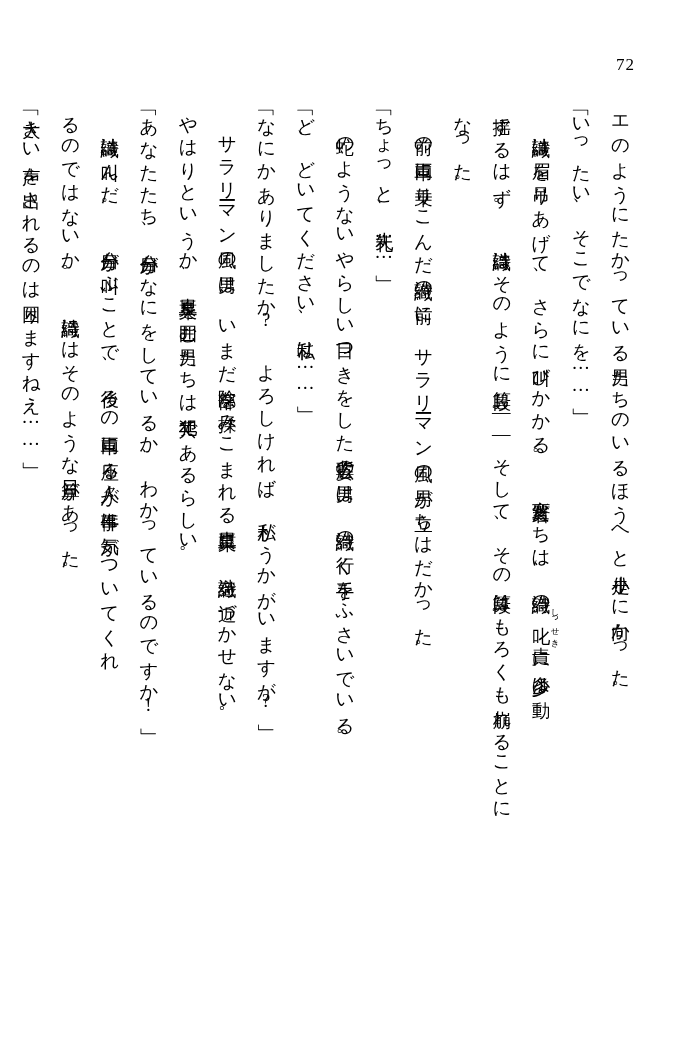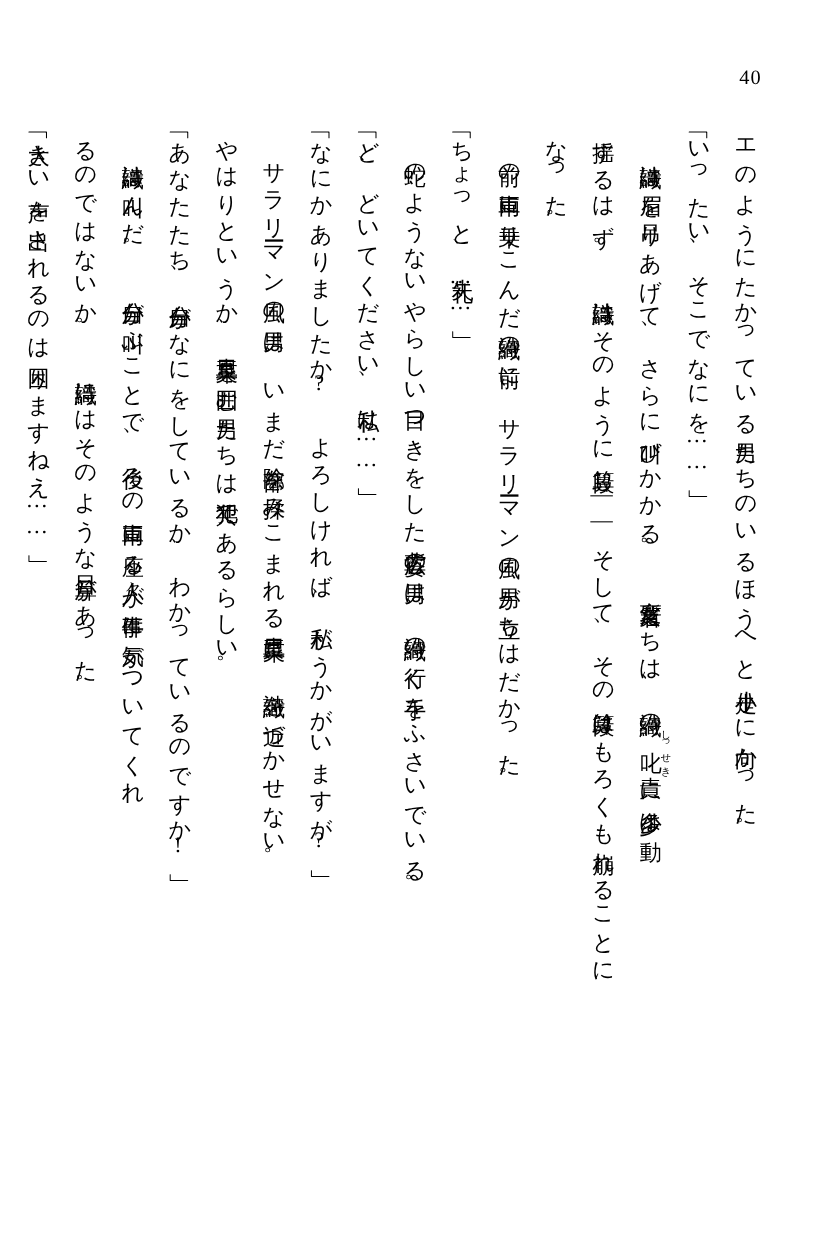--- a/index.html
+++ b/index.html
@@ -70,21 +70,21 @@
     font-size: 8.5px;
     letter-spacing: 0.5px;
     line-height: 1;
   }
 </style>
 </head>
 <body>
 
 <div class="page">
 
-  <div class="page-number">40</div>
+  <div class="page-number">72</div>
 
   <div class="body-text">
     <p>エのようにたかっている男たちのいるほうへと小走りに向かった。</p>
     <p>「いったい、そこでなにを……」</p>
     <p class="indent"><span>詩織は眉を吊りあげて、さらに叫びかかる。　変質者たちは、詩織の</span><ruby><span>叱責</span><rt>しっせき</rt></ruby><span>に多少は動</span></p>
     <p>揺するはず。　詩織はそのように算段し――そして、その算段はもろくも崩れることに</p>
     <p>なった。</p>
     <p class="indent">前の車両に乗りこんだ詩織の前に、サラリーマン風の男が立ちはだかった。</p>
     <p>「ちょっと、失礼……」</p>
     <p class="indent">蛇のようないやらしい目つきをした背広姿の男は、詩織の行く手をふさいでいる。</p>

